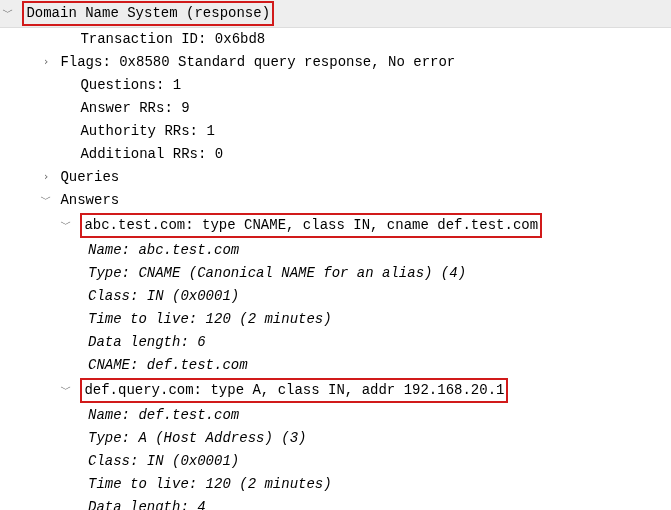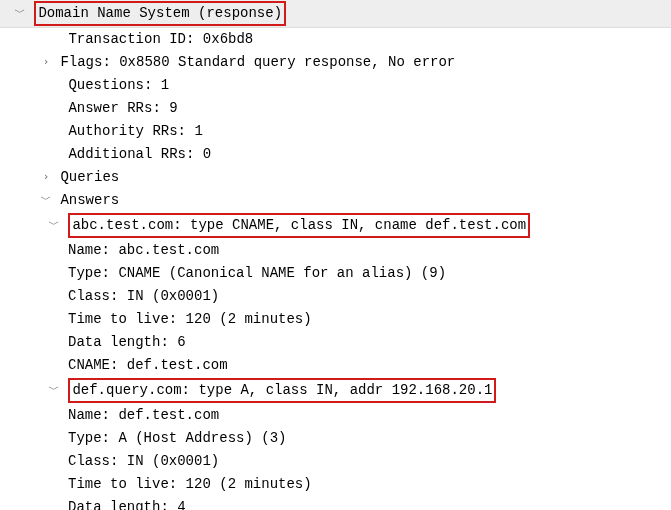--- a/index.html
+++ b/index.html
@@ -31,24 +31,24 @@
     vertical-align: middle;
   }
   .caret.blank {
     visibility: hidden;
   }
   .highlight {
     border: 2px solid #d11a1a;
     display: inline-block;
     padding: 0 2px;
   }
-  .ind0 { padding-left: 14px; }
+  .ind0 { padding-left: 2px; }
   .ind1 { padding-left: 40px; }
-  .ind2 { padding-left: 48px; }
-  .ind4 { padding-left: 68px; }
+  .ind2 { padding-left: 48px; margin-left: 12px; }
+  .ind4 { padding-left: 88px; font-style: italic; }
 </style>
 </head>
 <body>
 
 <div class="header-row row ind0">
   <span class="caret">﹀</span>
   <span class="highlight">
     <span>Domain Name System (response)</span>
   </span>
 </div>
@@ -96,21 +96,21 @@
 <div class="row ind2">
   <span class="caret">﹀</span>
   <span class="highlight">
     <span>abc.test.com: type CNAME, class IN, cname def.test.com</span>
   </span>
 </div>
 <div class="row ind4">
   <span>Name: abc.test.com</span>
 </div>
 <div class="row ind4">
-  <span>Type: CNAME (Canonical NAME for an alias) (9)</span>
+  <span>Type: CNAME (Canonical NAME for an alias) (4)</span>
 </div>
 <div class="row ind4">
   <span>Class: IN (0x0001)</span>
 </div>
 <div class="row ind4">
   <span>Time to live: 120 (2 minutes)</span>
 </div>
 <div class="row ind4">
   <span>Data length: 6</span>
 </div>

